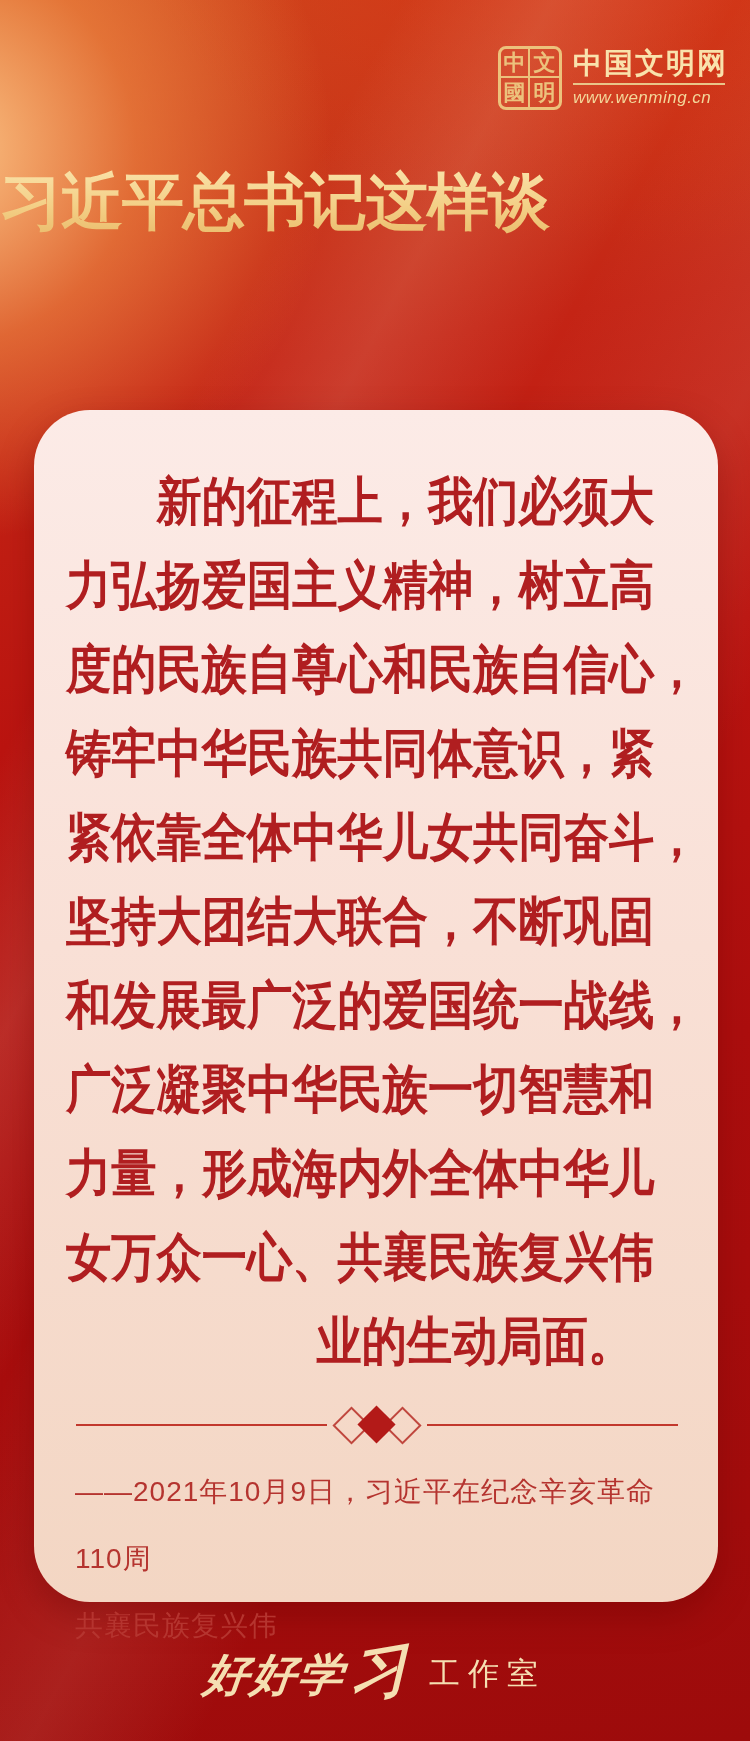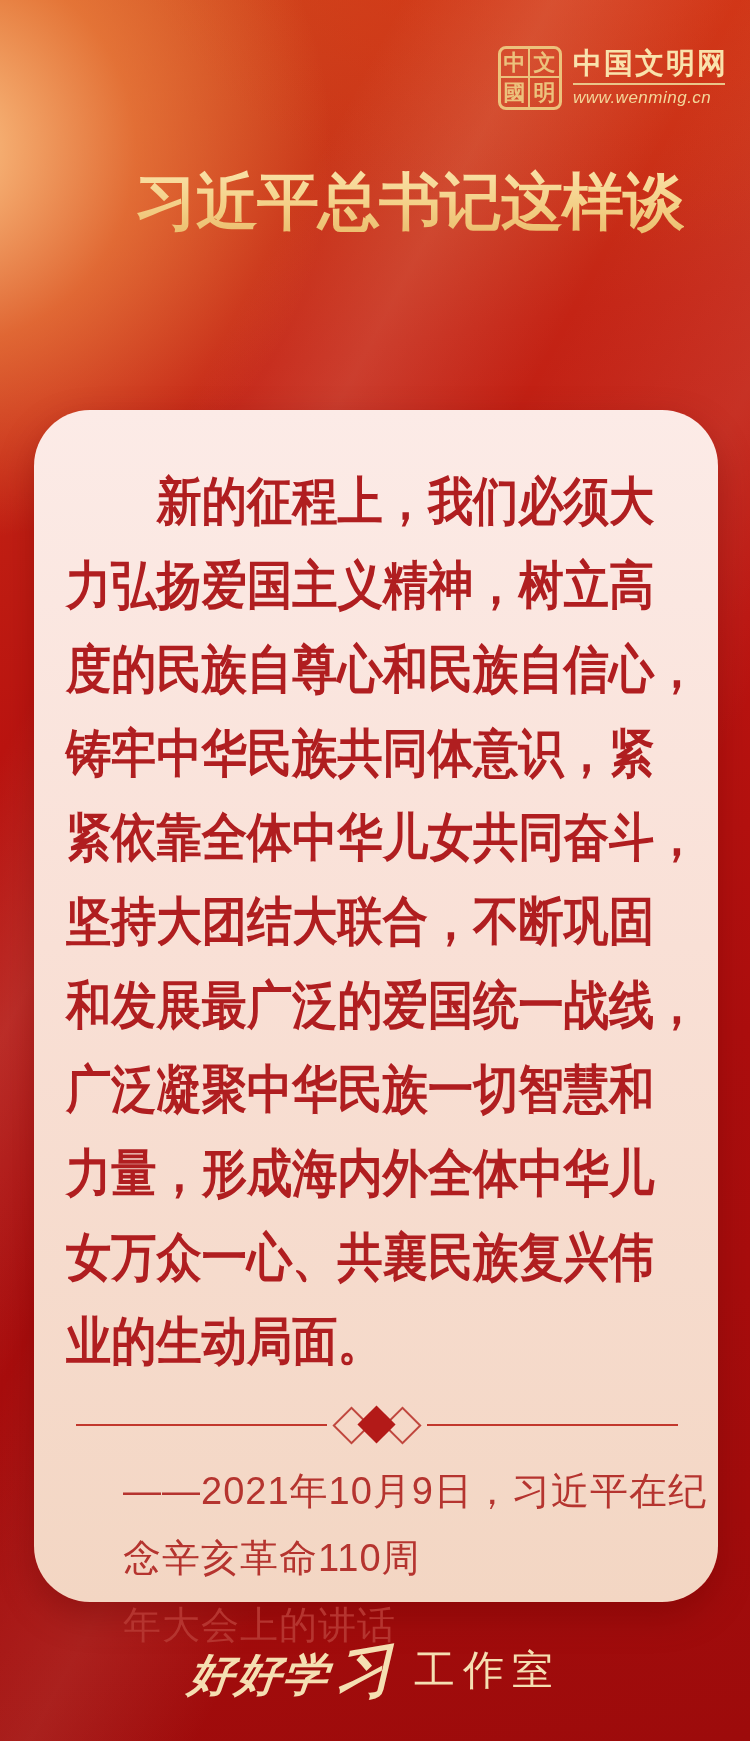--- a/index.html
+++ b/index.html
@@ -36,21 +36,21 @@
   .seal-cell.tl{border-right:2px solid #ecc27c;border-bottom:2px solid #ecc27c;}
   .seal-cell.tr{border-bottom:2px solid #ecc27c;}
   .seal-cell.bl{border-right:2px solid #ecc27c;}
   .site-text{display:flex;flex-direction:column;}
   .site-name{font-size:29px;font-weight:bold;color:#f9e2ac;letter-spacing:2px;line-height:1.1;}
   .site-divider{height:2px;background:#e9c589;margin:3px 0 4px;width:152px;}
   .site-url{font-size:17px;color:#f3d79a;letter-spacing:.5px;line-height:1.1;font-style:italic;}
 
   
   .title{
-    position:absolute;top:158px;left:0;width:684px;text-align:right;
+    position:absolute;top:158px;left:0;width:684px;text-align:left;
     font-weight:900;font-size:62px;line-height:88px;letter-spacing:-1px;
     color:#f3cf86;
   }
   @supports (-webkit-background-clip:text){
     .title{
       background:linear-gradient(180deg,#fbe7b1 0%,#f3cf86 55%,#e8b765 100%);
       -webkit-background-clip:text;background-clip:text;color:transparent;
     }
   }
 
@@ -58,21 +58,21 @@
   .quote-card{
     position:absolute;left:34px;top:410px;width:684px;height:1192px;
     border-radius:56px;
     background:linear-gradient(180deg,#fcebe7 0%,#f9e0d6 45%,#f3d6c3 100%);
     box-shadow:0 14px 34px rgba(100,0,0,.35);
   }
   .quote{
     position:absolute;left:32px;top:50px;right:0;
     font-family:"Liberation Serif","DejaVu Serif",serif;
     font-weight:bold;color:#b01e20;
-    font-size:52px;line-height:84px;
+    font-size:52px;line-height:84px;text-align:right;
   }
   .q-line{
     white-space:nowrap;
     transform:scaleX(.87);transform-origin:0 50%;
   }
   .q-line.indent{text-indent:104px;}
 
   
   .divider{
     position:absolute;left:42px;right:40px;top:998px;height:34px;
@@ -87,41 +87,41 @@
   .d-outline.left{left:9px;}
   .d-outline.right{right:9px;}
   .d-solid{
     position:absolute;width:27px;height:27px;background:#b31a18;
     transform:rotate(45deg);top:3px;left:34px;
   }
 
   
   .attribution{
     position:absolute;left:41px;top:1048px;width:620px;
-    font-size:38px;line-height:67px;font-weight:500;
-    color:#b5342f;letter-spacing:1px;margin-left:48px;
+    font-size:28px;line-height:67px;font-weight:500;
+    color:#b5342f;letter-spacing:1px;
   }
 
   
   .studio{
     position:absolute;left:0;top:1632px;width:750px;text-align:center;
     color:#f5dfb2;white-space:nowrap;
   }
   .studio-prefix{
     display:inline-block;font-size:45px;font-weight:900;font-style:italic;
     transform:skewX(-6deg);letter-spacing:2px;vertical-align:baseline;
   }
   .studio-xi{
     display:inline-block;font-size:58px;font-weight:900;font-style:italic;
     font-family:"Liberation Serif","DejaVu Serif",serif;
     transform:rotate(-10deg) skewX(-10deg);margin:0 6px 0 4px;
     position:relative;top:2px;
   }
   .studio-suffix{
-    display:inline-block;font-size:41px;font-weight:400;letter-spacing:8px;
+    display:inline-block;font-size:31px;font-weight:400;letter-spacing:8px;
     margin-left:16px;position:relative;top:-6px;
   }
 </style>
 </head>
 <body>
 
 <div class="poster">
 
   <div class="site-logo">
     <div class="seal">
@@ -161,21 +161,21 @@
       <span class="d-diamonds">
         <span class="d-outline left"></span>
         <span class="d-outline right"></span>
         <span class="d-solid"></span>
       </span>
       <span class="d-line"></span>
     </div>
 
     <div class="attribution">
       <div>——2021年10月9日，习近平在纪念辛亥革命110周</div>
-      <div>年大会上的讲话</div>
+      <div>共襄民族复兴伟</div>
     </div>
   </div>
 
   <div class="studio">
     <span class="studio-prefix">好好学</span><span class="studio-xi">习</span><span class="studio-suffix">工作室</span>
   </div>
 
 </div>
 
 </body></html>

